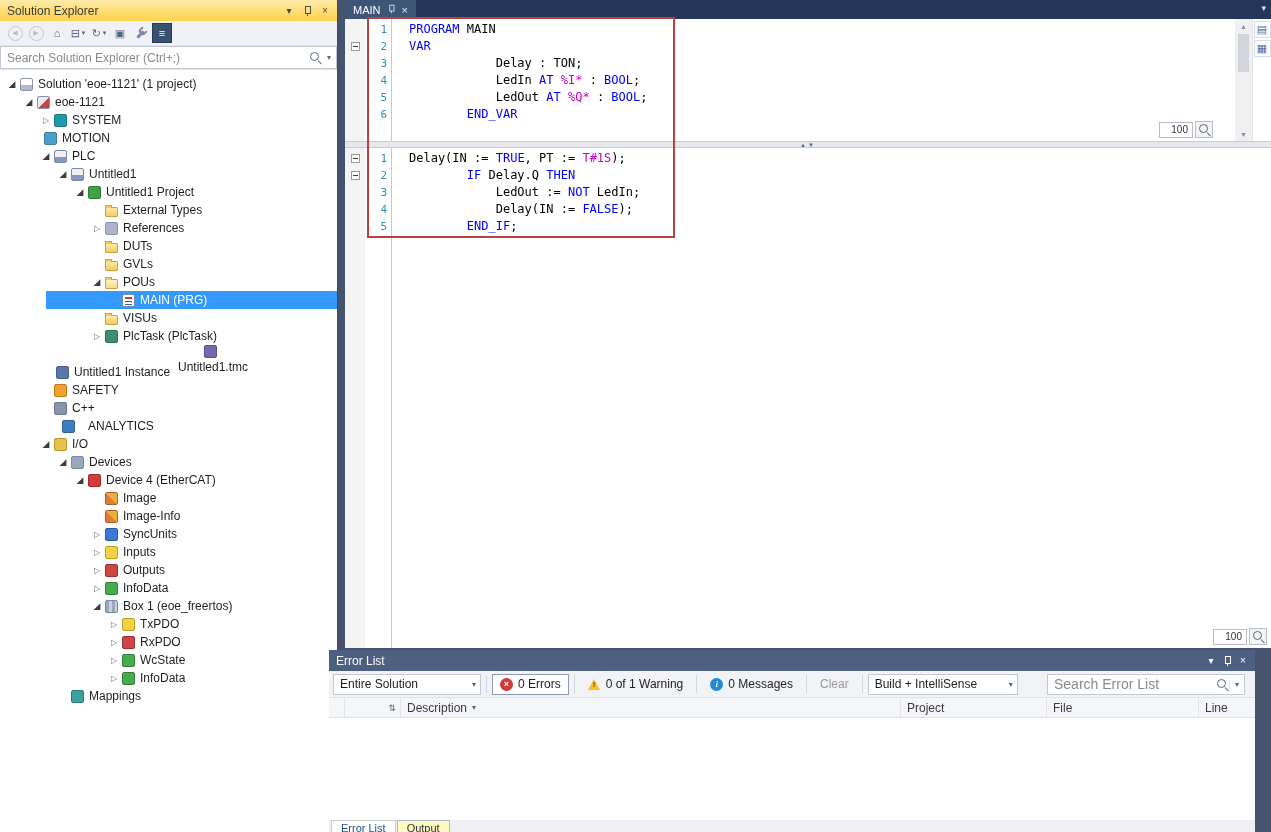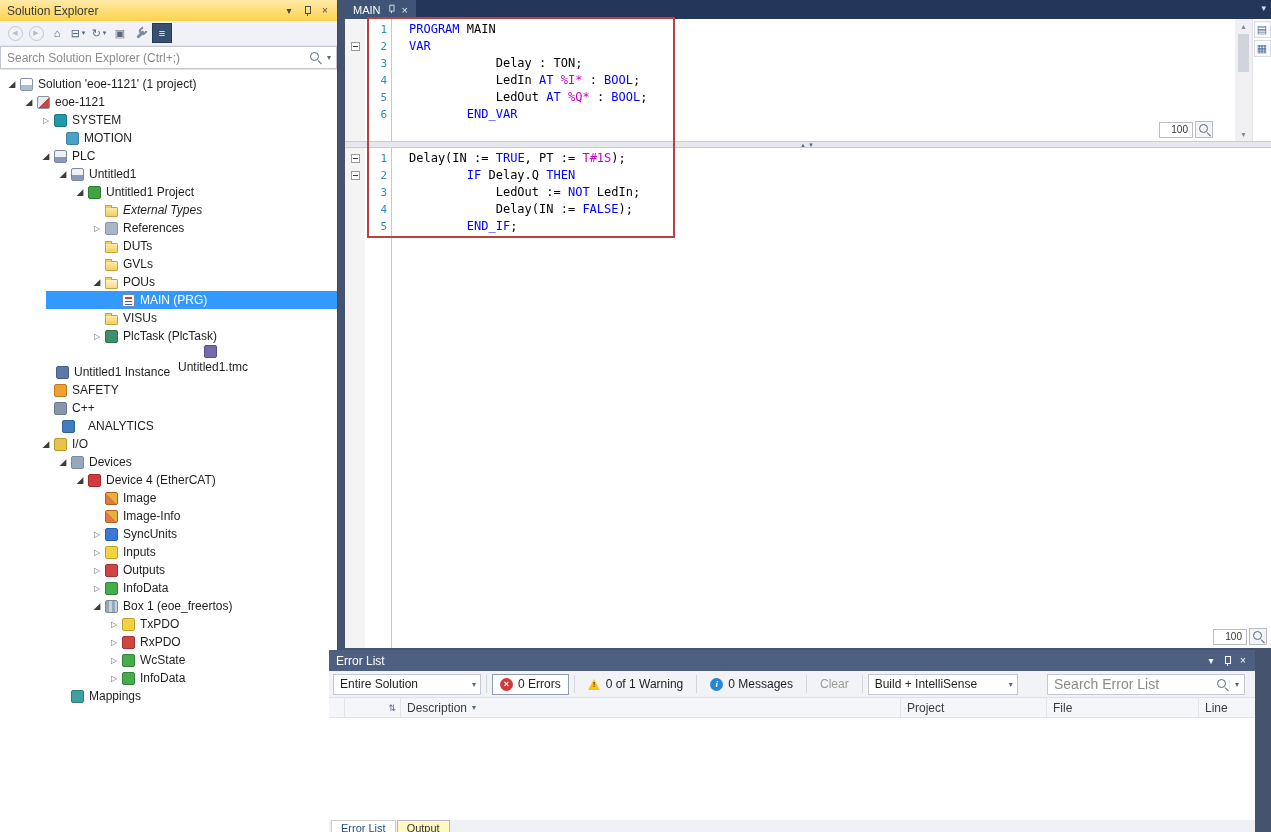--- a/index.html
+++ b/index.html
@@ -212,41 +212,41 @@
         <div class="tree-row" style="padding-left: 21px;">
           <span class="tw-arrow exp">◢</span>
           <span class="ticon i-project"></span>
           <span class="tlabel">eoe-1121</span>
         </div>
         <div class="tree-row" style="padding-left: 38px;">
           <span class="tw-arrow">▷</span>
           <span class="ticon i-system"></span>
           <span class="tlabel">SYSTEM</span>
         </div>
-        <div class="tree-row" style="padding-left: 50px;">
+        <div class="tree-row" style="padding-left: 28px;">
           <span class="tw-arrow"></span>
           <span class="ticon i-motion"></span>
           <span class="tlabel">MOTION</span>
         </div>
         <div class="tree-row" style="padding-left: 38px;">
           <span class="tw-arrow exp">◢</span>
           <span class="ticon i-plc"></span>
           <span class="tlabel">PLC</span>
         </div>
         <div class="tree-row" style="padding-left: 55px;">
           <span class="tw-arrow exp">◢</span>
           <span class="ticon i-plc"></span>
           <span class="tlabel">Untitled1</span>
         </div>
         <div class="tree-row" style="padding-left: 72px;">
           <span class="tw-arrow exp">◢</span>
           <span class="ticon i-project-green"></span>
           <span class="tlabel">Untitled1 Project</span>
         </div>
-        <div class="tree-row" style="padding-left: 89px; font-style: italic;">
+        <div class="tree-row" style="padding-left: 89px;">
           <span class="tw-arrow"></span>
           <span class="ticon i-folder"></span>
           <span class="tlabel">External Types</span>
         </div>
         <div class="tree-row" style="padding-left: 89px;">
           <span class="tw-arrow">▷</span>
           <span class="ticon i-references"></span>
           <span class="tlabel">References</span>
         </div>
         <div class="tree-row" style="padding-left: 89px;">

